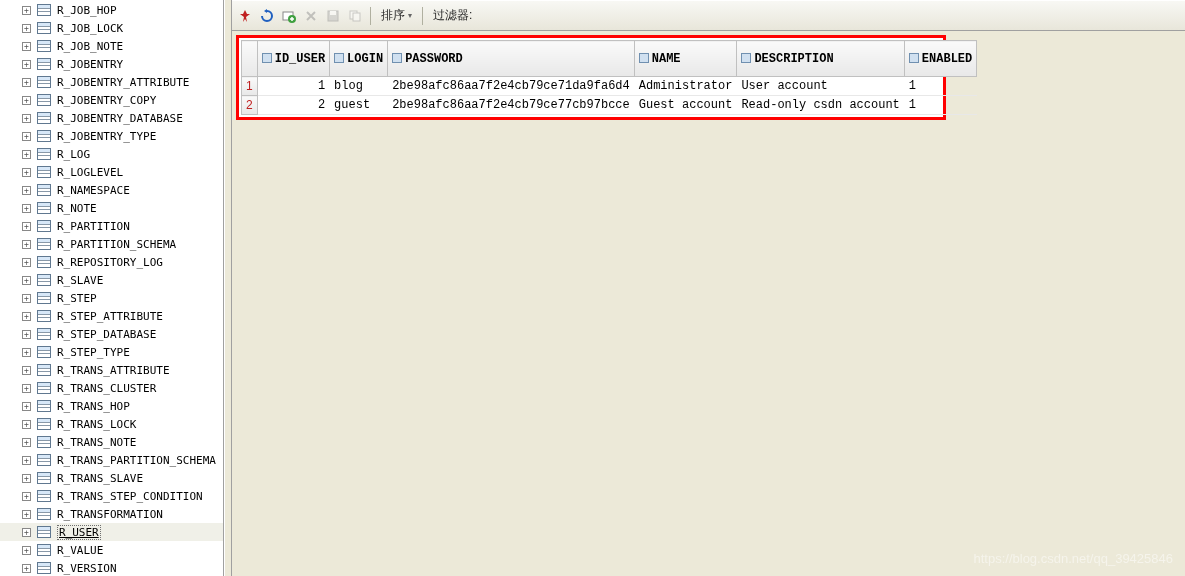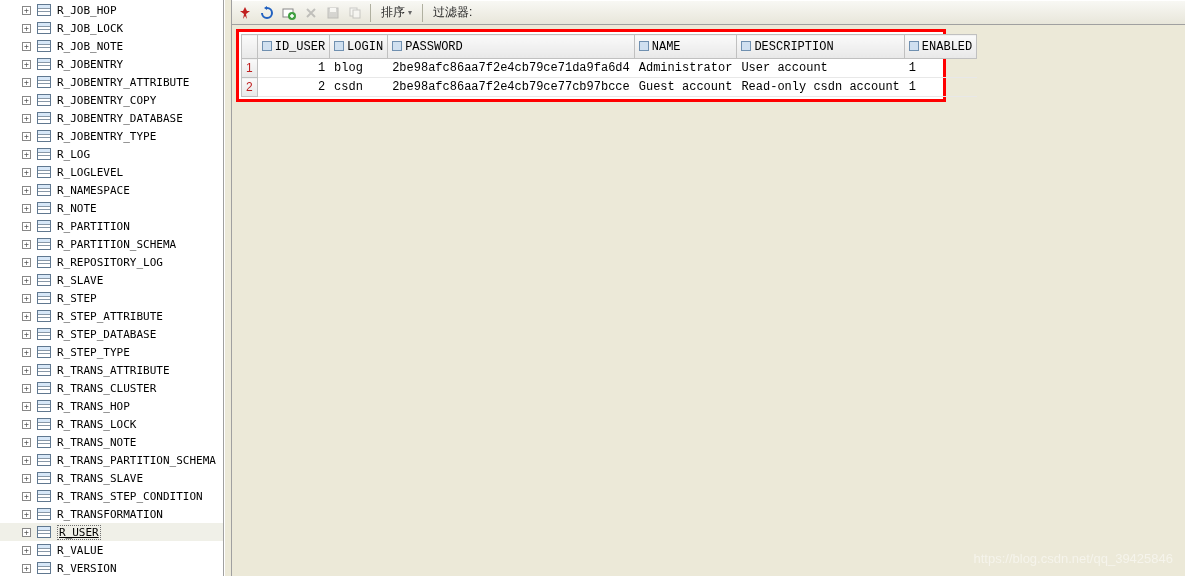--- a/index.html
+++ b/index.html
@@ -91,21 +91,21 @@
   cursor: col-resize;
 }
 .content {
   flex: 1;
   display: flex;
   flex-direction: column;
   background: #ece9d8;
   border-top: 1px solid #fff;
 }
 .toolbar {
-  height: 24px;
+  height: 30px;
   background: linear-gradient(to bottom,#f8f8f4 0%, #e8e6da 100%);
   border-bottom: 1px solid #a0a0a0;
   display: flex;
   align-items: center;
   padding: 0 4px;
   gap: 4px;
 }
 .tb-btn {
   width: 18px;
   height: 18px;
@@ -148,23 +148,23 @@
 .grid {
   border-collapse: collapse;
   font-family: "Consolas","Courier New",monospace;
   font-size: 12px;
   width: 100%;
 }
 .grid th {
   background: linear-gradient(to bottom,#fafafa,#e8e8e8);
   border: 1px solid #c0c0c0;
   padding: 2px 4px;
-  font-weight: normal;
+  font-weight: bold;
   color: #000;
-  height: 24px;
+  height: 36px;
   text-align: left;
   white-space: nowrap;
 }
 .grid th .col-icon {
   display: inline-block;
   width: 10px;
   height: 10px;
   background: #d0e0f0;
   border: 1px solid #7090b0;
   margin-right: 3px;
@@ -433,21 +433,21 @@
               <td class="num-cell">1</td>
               <td>blog</td>
               <td>2be98afc86aa7f2e4cb79ce71da9fa6d4</td>
               <td>Administrator</td>
               <td>User account</td>
               <td>1</td>
             </tr>
             <tr>
               <td class="row-num">2</td>
               <td class="num-cell">2</td>
-              <td>csdn</td>
+              <td>guest</td>
               <td>2be98afc86aa7f2e4cb79ce77cb97bcce</td>
               <td>Guest account</td>
               <td>Read-only csdn account</td>
               <td>1</td>
             </tr>
           </tbody>
       </table>
     </div>
   </div>
 </div>

